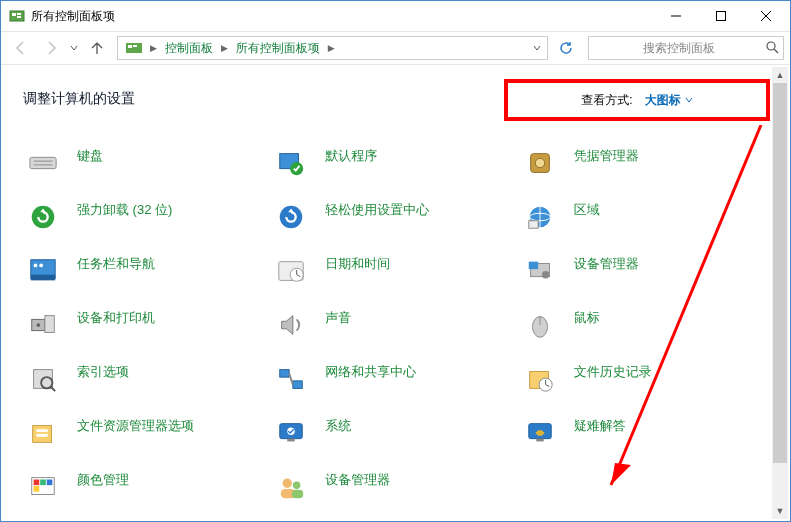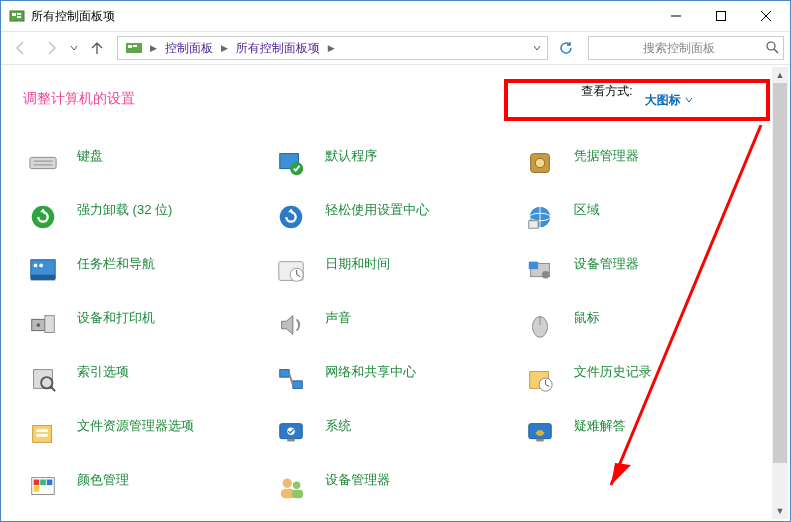--- a/index.html
+++ b/index.html
@@ -9,34 +9,34 @@
   .titlebar .icon { width: 16px; height: 16px; margin-right: 6px; display: inline-flex; }
   .titlebar .title { font-size: 12px; flex: 1; color: #000; }
   .winbtn { width: 45px; height: 28px; display: flex; align-items: center; justify-content: center; color: #000; }
   .winbtn svg { width: 10px; height: 10px; }
 
   .navbar { height: 34px; border-top: 1px solid #e6e6e6; border-bottom: 1px solid #e6e6e6; display: flex; align-items: center; padding: 0 6px; gap: 2px; background: #fff; }
   .navbtn { width: 28px; height: 24px; display: flex; align-items: center; justify-content: center; color: #555; }
   .navbtn.disabled { color: #bbb; }
   .chev { width: 14px; height: 20px; display: flex; align-items: center; justify-content: center; color: #555; }
   .breadcrumb { margin-left: 4px; border: 1px solid #ccc; height: 24px; display: flex; align-items: center; flex: 1; padding: 0 2px; font-size: 12px; }
-  .crumb { padding: 0 6px; color: #4c1d95; height: 22px; display: flex; align-items: center; text-align: center; }
+  .crumb { padding: 0 6px; color: #15803d; height: 22px; display: flex; align-items: center; text-align: center; }
   .crumb-arrow { color: #666; font-size: 9px; padding: 0 2px; }
   .bc-right { margin-left: auto; display: flex; align-items: center; gap: 6px; padding-right: 4px; color: #555; }
   .refresh { width: 24px; height: 22px; display: flex; align-items: center; justify-content: center; margin-left: 4px; color: #2376c8; }
   .search { margin-left: 8px; border: 1px solid #ccc; height: 24px; width: 196px; display: flex; align-items: center; position: relative; padding-left: 48px; }
   .search input { border: none; width: 100%; height: 100%; padding: 0 22px 0 6px; font-size: 12px; outline: none; }
   .search input::placeholder { color: #888; }
   .search .mag { position: absolute; right: 4px; top: 3px; color: #555; }
 
   .content { position: relative; padding: 14px 22px 0 22px; height: calc(100% - 64px); }
 
   .heading-row { display: flex; align-items: center; height: 40px; }
-  .heading { font-size: 14px; color: #ec4899; }
-  .viewbox { margin-left: auto; border: 4px solid #ff0000; height: 42px; width: 266px; display: flex; justify-content: center; gap: 12px; padding: 0 14px; position: absolute; right: 20px; top: 14px; }
+  .heading { font-size: 14px; color: #0f172a; }
+  .viewbox { margin-left: auto; border: 4px solid #ff0000; height: 42px; width: 266px; display: flex; align-items: center; justify-content: center; gap: 12px; padding: 0 14px; position: absolute; right: 20px; top: 14px; }
   .viewlbl { font-size: 12px; color: #000; }
   .viewval { font-size: 12px; color: #0a6ab6; display: flex; align-items: center; gap: 4px; font-weight: bold; }
 
   .grid { margin-top: 20px; display: grid; grid-template-columns: repeat(3, 1fr); column-gap: 0; row-gap: 18px; padding-top: 6px; }
   .item { display: flex; align-items: flex-start; gap: 14px; padding: 2px 0; }
   .item .ic { width: 40px; height: 32px; display: flex; align-items: center; justify-content: center; flex-shrink: 0; }
   .item .lbl { font-size: 13px; color: #1e8a3b; }
 
   .scrollbar { position: absolute; right: 2px; top: 66px; bottom: 2px; width: 16px; background: #f0f0f0; }
   .scrollbar .arrow { height: 16px; display: flex; align-items: center; justify-content: center; font-size: 9px; color: #606060; }

